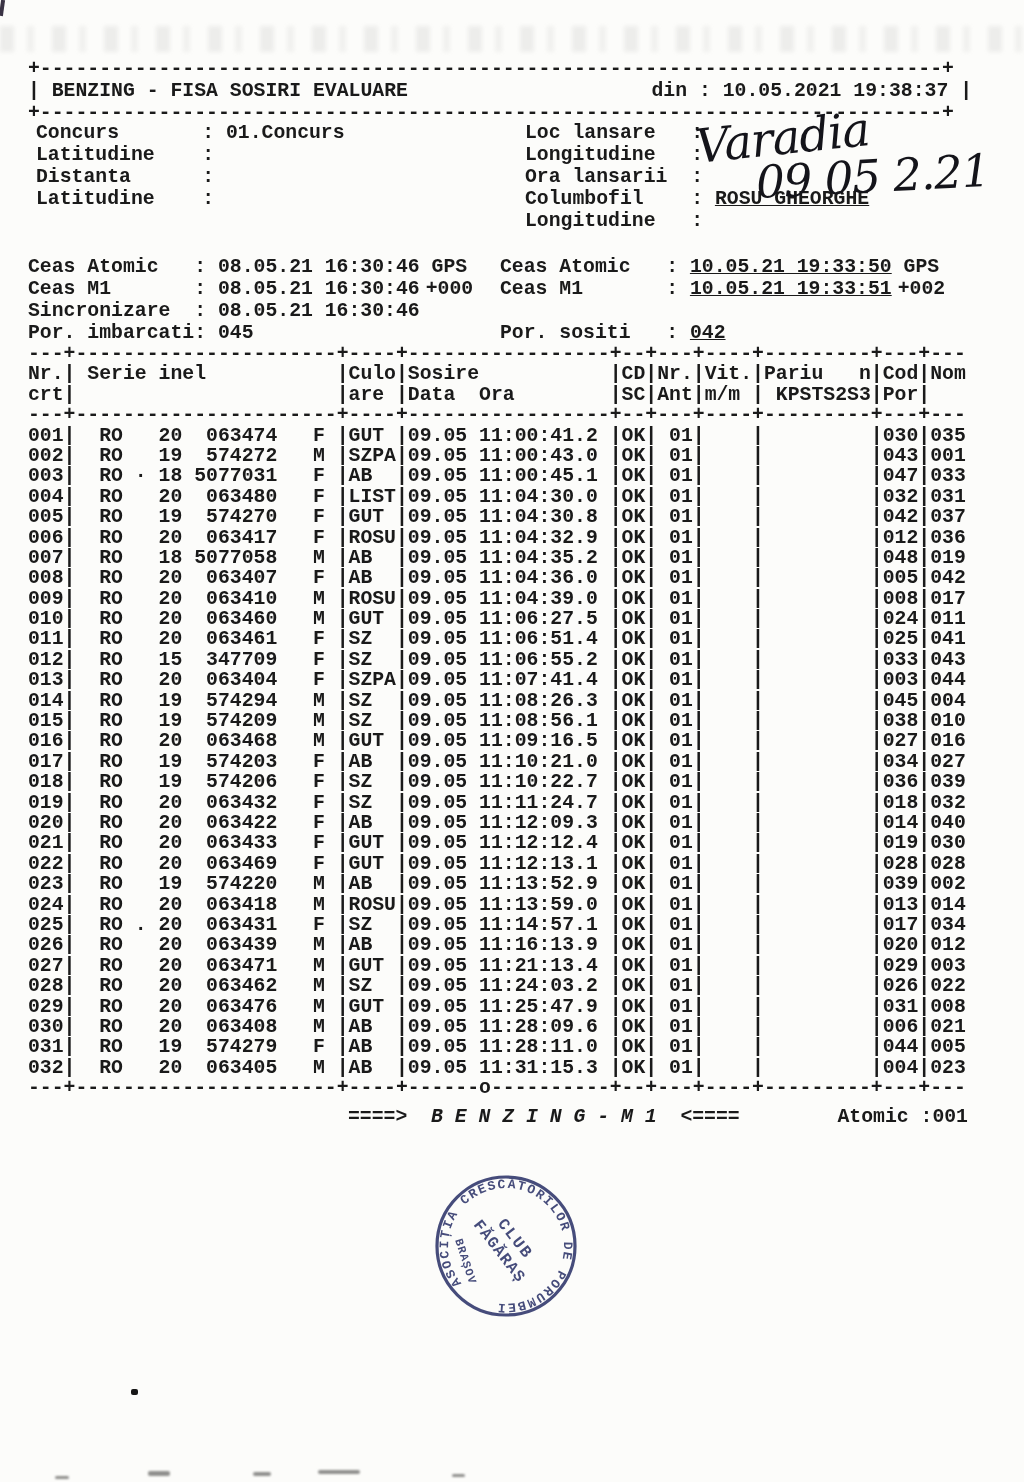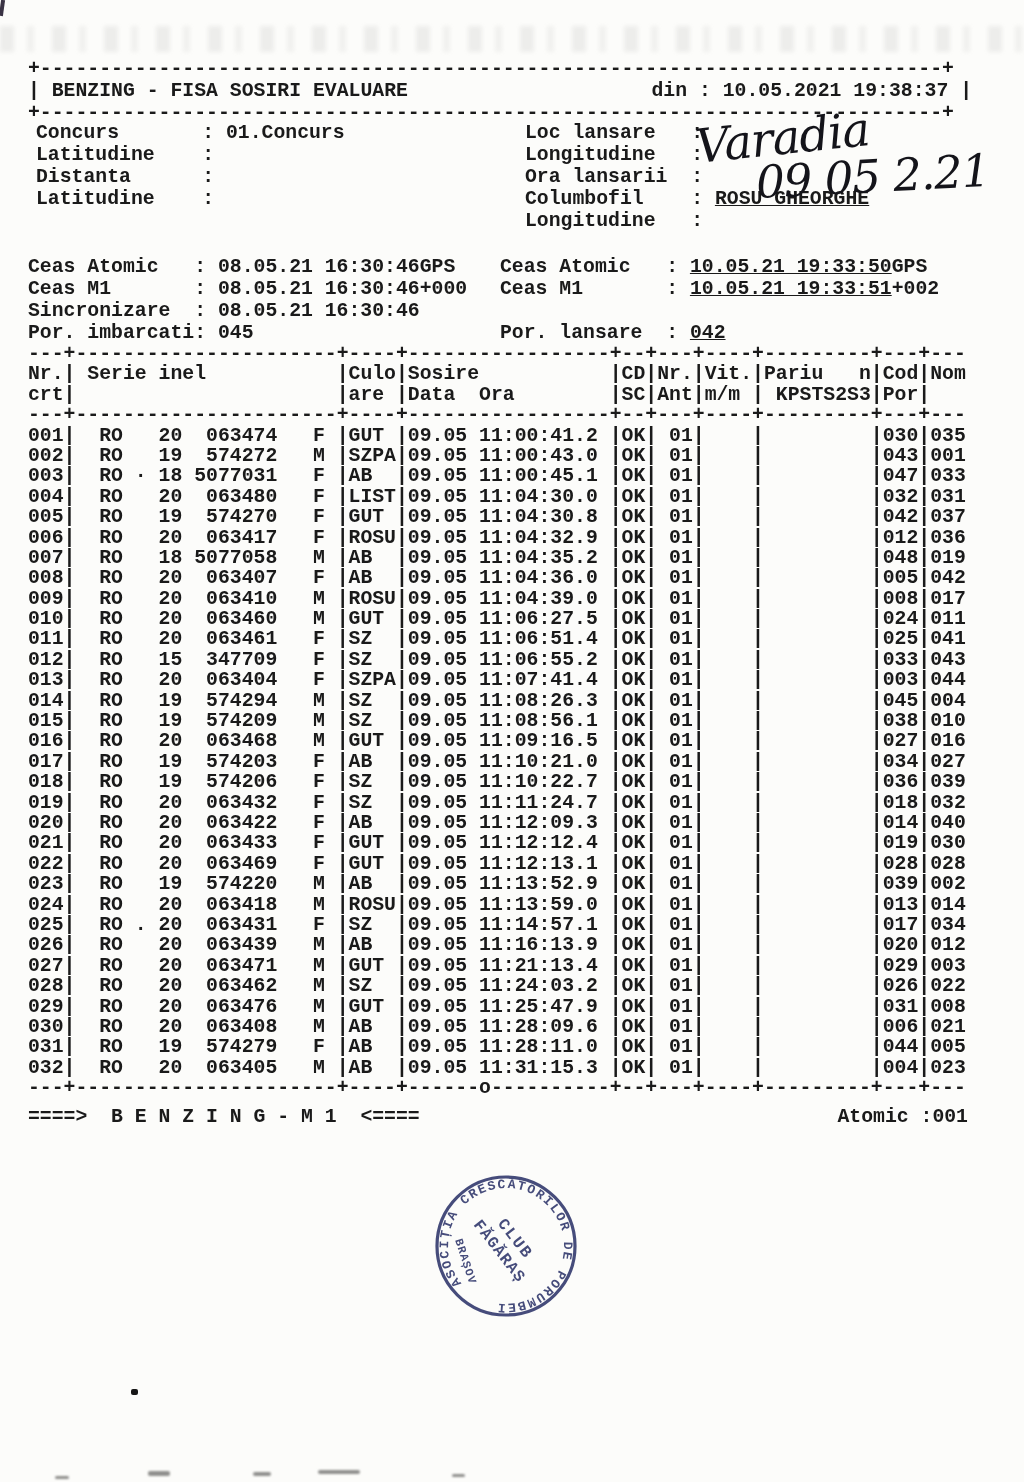--- a/index.html
+++ b/index.html
@@ -8,31 +8,31 @@
   #doc{position:absolute;left:28px;top:58px;width:944px;font-weight:700;
        font-size:19.8px;color:#1a1a1a;}
   .mline{line-height:22px;height:22px;white-space:pre;}
   .hline{display:flex;line-height:22px;height:22px;white-space:pre;}
   .fill{flex:1 1 auto;}
   
   .inforow{line-height:22px;height:22px;white-space:pre;}
   .lbl{display:inline-block;width:14ch;white-space:pre;vertical-align:top;}
   .colon{display:inline-block;width:1ch;}
   .val{margin-left:1ch;white-space:pre;}
-  .sfx{display:inline-block;width:5ch;text-align:left;white-space:pre;}
+  .sfx{display:inline-block;width:5ch;text-align:center;white-space:pre;}
   #info-left{position:absolute;top:64px;left:8px;}
   #info-right{position:absolute;top:64px;left:497px;text-decoration:underline;}
   #clocks-left{position:absolute;top:198px;left:0;}
   #clocks-right{position:absolute;top:198px;left:472px;text-decoration:underline;}
   
   #table{position:absolute;top:286px;left:0;white-space:pre;}
   #table div{line-height:20.4px;height:20.4px;white-space:pre;}
   
   #footer{position:absolute;top:1048px;left:0;width:940px;display:flex;line-height:22px;white-space:pre;}
-  #benzing-banner{}
+  #benzing-banner{margin-left:320px;font-style:italic;}
   #pagina{margin-left:auto;}
   
   .hand{position:absolute;font-family:"DejaVu Serif",serif;font-style:italic;font-weight:400;
         color:#14141a;letter-spacing:-1px;white-space:nowrap;}
   #hand-location{left:695px;top:110px;font-size:47px;transform:rotate(-6deg);}
   #hand-datetime{left:756px;top:150px;font-size:45px;transform:rotate(-3deg);}
   
   #stamp{position:absolute;left:422px;top:1162px;opacity:.9;}
   
   .artifact{position:absolute;}
@@ -86,21 +86,21 @@
       <div class="inforow"><span class="lbl">Ceas Atomic</span><span class="colon">:</span><span class="val">08.05.21 16:30:46</span><span class="sfx">GPS</span></div>
       <div class="inforow"><span class="lbl">Ceas M1</span><span class="colon">:</span><span class="val">08.05.21 16:30:46</span><span class="sfx">+000</span></div>
       <div class="inforow"><span class="lbl">Sincronizare</span><span class="colon">:</span><span class="val">08.05.21 16:30:46</span><span class="sfx"></span></div>
       <div class="inforow"><span class="lbl">Por. imbarcati</span><span class="colon">:</span><span class="val">045</span><span class="sfx"></span></div>
     </div>
 
     <div id="clocks-right">
       <div class="inforow"><span class="lbl">Ceas Atomic</span><span class="colon">:</span><span class="val">10.05.21 19:33:50</span><span class="sfx">GPS</span></div>
       <div class="inforow"><span class="lbl">Ceas M1</span><span class="colon">:</span><span class="val">10.05.21 19:33:51</span><span class="sfx">+002</span></div>
       <div class="inforow"></div>
-      <div class="inforow"><span class="lbl">Por. lansare</span><span class="colon">:</span><span class="val">042</span><span class="sfx"></span></div>
+      <div class="inforow"><span class="lbl">Por. sositi</span><span class="colon">:</span><span class="val">042</span><span class="sfx"></span></div>
     </div>
 
     <div id="table"><div>---+----------------------+----+-----------------+--+---+----+---------+---+---</div><div>Nr.| Serie inel           |Culo|Sosire           |CD|Nr.|Vit.|Pariu   n|Cod|Nom</div><div>crt|                      |are |Data  Ora        |SC|Ant|m/m | KPSTS2S3|Por|   </div><div>---+----------------------+----+-----------------+--+---+----+---------+---+---</div><div>001|  RO   20  063474   F |GUT |09.05 11:00:41.2 |OK| 01|    |         |030|035</div><div>002|  RO   19  574272   M |SZPA|09.05 11:00:43.0 |OK| 01|    |         |043|001</div><div>003|  RO · 18 5077031   F |AB  |09.05 11:00:45.1 |OK| 01|    |         |047|033</div><div>004|  RO   20  063480   F |LIST|09.05 11:04:30.0 |OK| 01|    |         |032|031</div><div>005|  RO   19  574270   F |GUT |09.05 11:04:30.8 |OK| 01|    |         |042|037</div><div>006|  RO   20  063417   F |ROSU|09.05 11:04:32.9 |OK| 01|    |         |012|036</div><div>007|  RO   18 5077058   M |AB  |09.05 11:04:35.2 |OK| 01|    |         |048|019</div><div>008|  RO   20  063407   F |AB  |09.05 11:04:36.0 |OK| 01|    |         |005|042</div><div>009|  RO   20  063410   M |ROSU|09.05 11:04:39.0 |OK| 01|    |         |008|017</div><div>010|  RO   20  063460   M |GUT |09.05 11:06:27.5 |OK| 01|    |         |024|011</div><div>011|  RO   20  063461   F |SZ  |09.05 11:06:51.4 |OK| 01|    |         |025|041</div><div>012|  RO   15  347709   F |SZ  |09.05 11:06:55.2 |OK| 01|    |         |033|043</div><div>013|  RO   20  063404   F |SZPA|09.05 11:07:41.4 |OK| 01|    |         |003|044</div><div>014|  RO   19  574294   M |SZ  |09.05 11:08:26.3 |OK| 01|    |         |045|004</div><div>015|  RO   19  574209   M |SZ  |09.05 11:08:56.1 |OK| 01|    |         |038|010</div><div>016|  RO   20  063468   M |GUT |09.05 11:09:16.5 |OK| 01|    |         |027|016</div><div>017|  RO   19  574203   F |AB  |09.05 11:10:21.0 |OK| 01|    |         |034|027</div><div>018|  RO   19  574206   F |SZ  |09.05 11:10:22.7 |OK| 01|    |         |036|039</div><div>019|  RO   20  063432   F |SZ  |09.05 11:11:24.7 |OK| 01|    |         |018|032</div><div>020|  RO   20  063422   F |AB  |09.05 11:12:09.3 |OK| 01|    |         |014|040</div><div>021|  RO   20  063433   F |GUT |09.05 11:12:12.4 |OK| 01|    |         |019|030</div><div>022|  RO   20  063469   F |GUT |09.05 11:12:13.1 |OK| 01|    |         |028|028</div><div>023|  RO   19  574220   M |AB  |09.05 11:13:52.9 |OK| 01|    |         |039|002</div><div>024|  RO   20  063418   M |ROSU|09.05 11:13:59.0 |OK| 01|    |         |013|014</div><div>025|  RO . 20  063431   F |SZ  |09.05 11:14:57.1 |OK| 01|    |         |017|034</div><div>026|  RO   20  063439   M |AB  |09.05 11:16:13.9 |OK| 01|    |         |020|012</div><div>027|  RO   20  063471   M |GUT |09.05 11:21:13.4 |OK| 01|    |         |029|003</div><div>028|  RO   20  063462   M |SZ  |09.05 11:24:03.2 |OK| 01|    |         |026|022</div><div>029|  RO   20  063476   M |GUT |09.05 11:25:47.9 |OK| 01|    |         |031|008</div><div>030|  RO   20  063408   M |AB  |09.05 11:28:09.6 |OK| 01|    |         |006|021</div><div>031|  RO   19  574279   F |AB  |09.05 11:28:11.0 |OK| 01|    |         |044|005</div><div>032|  RO   20  063405   M |AB  |09.05 11:31:15.3 |OK| 01|    |         |004|023</div><div>---+----------------------+----+------o----------+--+---+----+---------+---+---</div></div>
 
     <div id="footer">
       <span id="benzing-banner">====&gt;  B E N Z I N G - M 1  &lt;====</span>
       <span id="pagina"><span>Atomic :</span><span>001</span></span>
     </div>
 
   </div>

